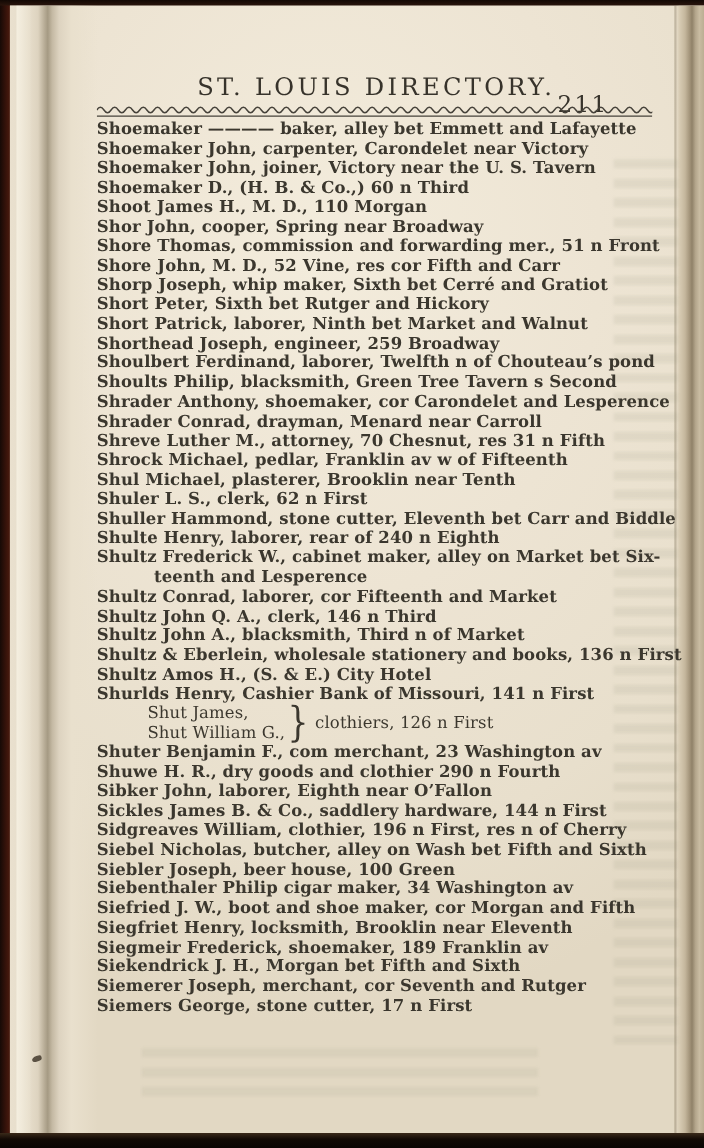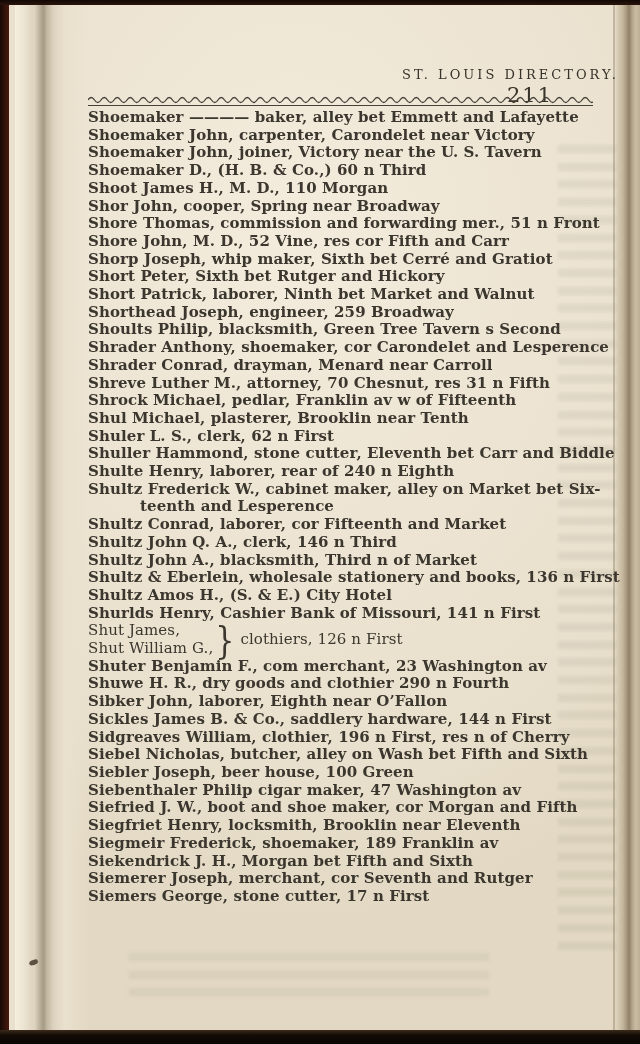--- a/index.html
+++ b/index.html
@@ -71,40 +71,40 @@
   .ink-speck{
     position:absolute;left:20px;top:955px;width:9px;height:5px;
     background:#433a2d;border-radius:60% 40% 50% 50%;
     transform:rotate(-18deg);opacity:.85;
   }
   
   .header-row{
     position:absolute;left:40px;top:62px;width:570px;height:26px;
   }
   .page-title{
-    position:absolute;left:16px;right:0;text-align:right;
-    font-size:13px;letter-spacing:3px;color:#37332b;
+    position:absolute;left:16px;right:0;text-align:center;
+    font-size:22px;letter-spacing:3px;color:#37332b;
     white-space:nowrap;
   }
   .page-number{
     position:absolute;right:66px;top:16px;
     font-size:21px;letter-spacing:2px;color:#37332b;
   }
   .rule{
     position:absolute;left:79px;top:89px;width:505px;height:14px;
   }
   .entries{
     position:absolute;left:79px;top:104px;width:535px;
     font-size:15px;line-height:17.7px;color:#3b372e;
     letter-spacing:.1px;
   }
   .entry{white-space:nowrap;font-weight:bold;}
   .entry .cont{padding-left:52px;}
   .brace-row{display:flex;align-items:center;height:35.4px;}
-  .brace-names{flex:0 0 auto;}
+  .brace-names{flex:0 0 auto;margin-left:46px;}
   .brace-name{white-space:nowrap;}
   .brace-glyph{
     flex:0 0 auto;
     font-size:30px;line-height:30px;color:#3b372e;
     transform:scaleY(1.25);margin:0 6px 0 2px;
     font-weight:normal;
   }
   .brace-shared{flex:0 0 auto;white-space:nowrap;}
 </style>
 </head>
@@ -138,20 +138,21 @@
       <div class="entry"><span>Shoemaker John, joiner, Victory near the U. S. Tavern</span></div>
       <div class="entry"><span>Shoemaker D., (H. B. &amp; Co.,) 60 n Third</span></div>
       <div class="entry"><span>Shoot James H., M. D., 110 Morgan</span></div>
       <div class="entry"><span>Shor John, cooper, Spring near Broadway</span></div>
       <div class="entry"><span>Shore Thomas, commission and forwarding mer., 51 n Front</span></div>
       <div class="entry"><span>Shore John, M. D., 52 Vine, res cor Fifth and Carr</span></div>
       <div class="entry"><span>Shorp Joseph, whip maker, Sixth bet Cerré and Gratiot</span></div>
       <div class="entry"><span>Short Peter, Sixth bet Rutger and Hickory</span></div>
       <div class="entry"><span>Short Patrick, laborer, Ninth bet Market and Walnut</span></div>
       <div class="entry"><span>Shorthead Joseph, engineer, 259 Broadway</span></div>
+      <div class="entry"><span>Shoulbert Ferdinand, laborer, Twelfth n of Chouteau’s pond</span></div>
       <div class="entry"><span>Shoults Philip, blacksmith, Green Tree Tavern s Second</span></div>
       <div class="entry"><span>Shrader Anthony, shoemaker, cor Carondelet and Lesperence</span></div>
       <div class="entry"><span>Shrader Conrad, drayman, Menard near Carroll</span></div>
       <div class="entry"><span>Shreve Luther M., attorney, 70 Chesnut, res 31 n Fifth</span></div>
       <div class="entry"><span>Shrock Michael, pedlar, Franklin av w of Fifteenth</span></div>
       <div class="entry"><span>Shul Michael, plasterer, Brooklin near Tenth</span></div>
       <div class="entry"><span>Shuler L. S., clerk, 62 n First</span></div>
       <div class="entry"><span>Shuller Hammond, stone cutter, Eleventh bet Carr and Biddle</span></div>
       <div class="entry"><span>Shulte Henry, laborer, rear of 240 n Eighth</span></div>
       <div class="entry"><span>Shultz Frederick W., cabinet maker, alley on Market bet Six-</span><div class="cont">teenth and Lesperence</div></div>
@@ -169,21 +170,21 @@
         <div class="brace-glyph">}</div>
         <div class="brace-shared">clothiers, 126 n First</div>
       </div>
       <div class="entry"><span>Shuter Benjamin F., com merchant, 23 Washington av</span></div>
       <div class="entry"><span>Shuwe H. R., dry goods and clothier 290 n Fourth</span></div>
       <div class="entry"><span>Sibker John, laborer, Eighth near O’Fallon</span></div>
       <div class="entry"><span>Sickles James B. &amp; Co., saddlery hardware, 144 n First</span></div>
       <div class="entry"><span>Sidgreaves William, clothier, 196 n First, res n of Cherry</span></div>
       <div class="entry"><span>Siebel Nicholas, butcher, alley on Wash bet Fifth and Sixth</span></div>
       <div class="entry"><span>Siebler Joseph, beer house, 100 Green</span></div>
-      <div class="entry"><span>Siebenthaler Philip cigar maker, 47 Washington av</span></div>
+      <div class="entry"><span>Siebenthaler Philip cigar maker, 34 Washington av</span></div>
       <div class="entry"><span>Siefried J. W., boot and shoe maker, cor Morgan and Fifth</span></div>
       <div class="entry"><span>Siegfriet Henry, locksmith, Brooklin near Eleventh</span></div>
       <div class="entry"><span>Siegmeir Frederick, shoemaker, 189 Franklin av</span></div>
       <div class="entry"><span>Siekendrick J. H., Morgan bet Fifth and Sixth</span></div>
       <div class="entry"><span>Siemerer Joseph, merchant, cor Seventh and Rutger</span></div>
       <div class="entry"><span>Siemers George, stone cutter, 17 n First</span></div>
     </div>
 </div>
 
 <div class="binding-bottom"></div>

